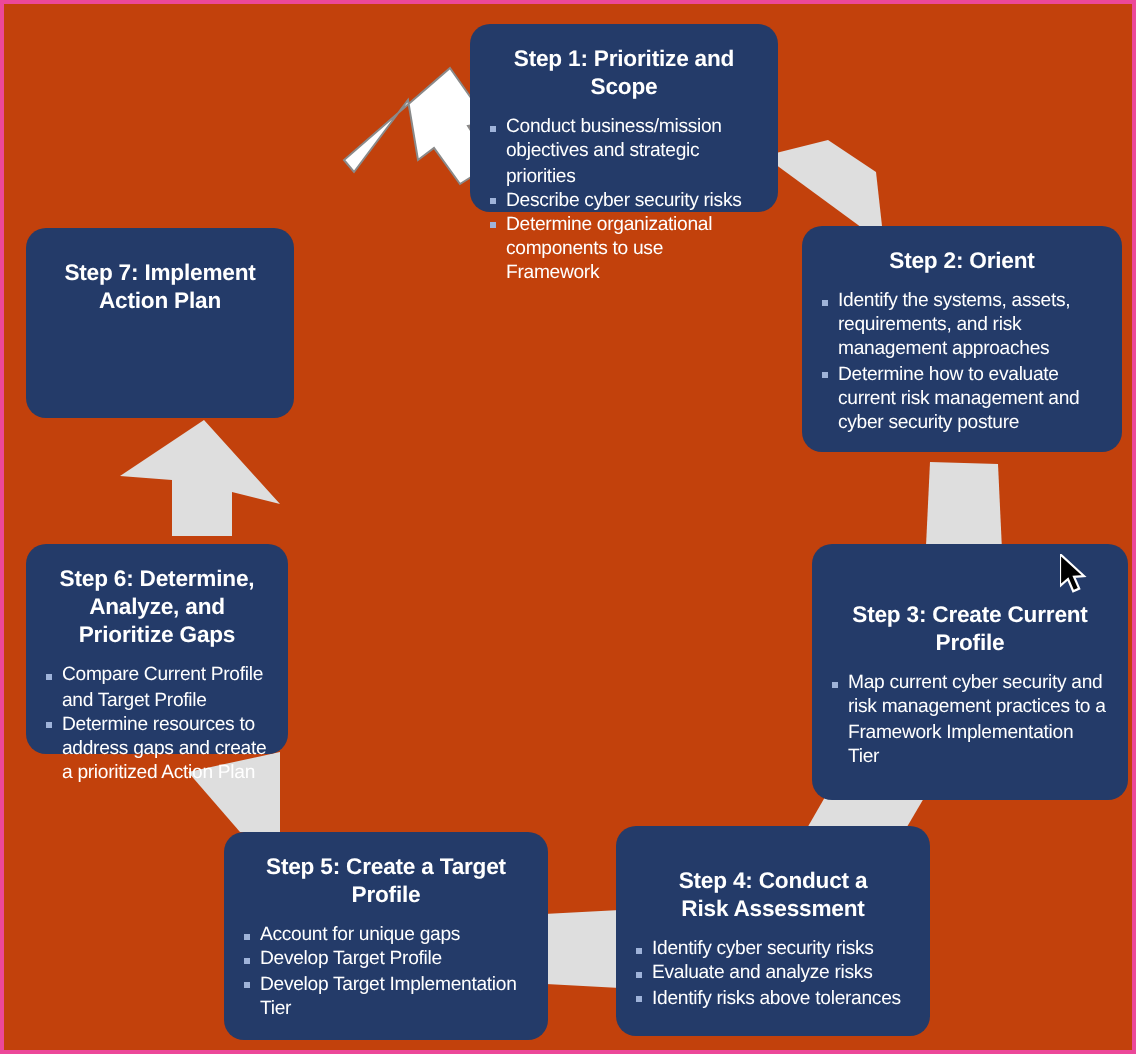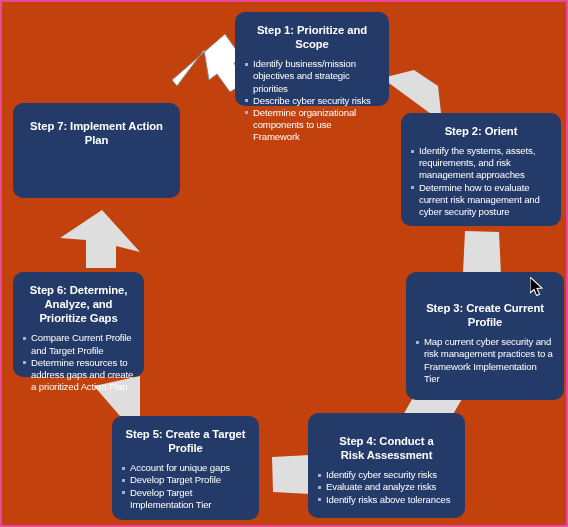--- a/index.html
+++ b/index.html
@@ -113,21 +113,21 @@
 
   <div class="arrow" style="left:56px; top:204px; width:84px; height:66px;">
     <svg width="84" height="66" viewBox="0 0 84 66">
       <polygon points="44,4 82,46 58,40 58,62 28,62 28,34 2,32" fill="#dedede"></polygon>
     </svg>
   </div>
 
   <div class="step-box" style="left:233px; top:10px; width:154px; height:94px;">
     <div class="step-title">Step 1: Prioritize and Scope</div>
     <ul class="bullets">
-      <li>Identify business/mission objectives and strategic priorities</li>
+      <li>Conduct business/mission objectives and strategic priorities</li>
       <li>Describe cyber security risks</li>
       <li>Determine organizational components to use Framework</li>
     </ul>
   </div>
 
   <div class="step-box" style="left:399px; top:111px; width:160px; height:113px;">
     <div class="step-title">Step 2: Orient</div>
     <ul class="bullets">
       <li>Identify the systems, assets, requirements, and risk management approaches</li>
       <li>Determine how to evaluate current risk management and cyber security posture</li>
@@ -143,38 +143,38 @@
 
   <div class="step-box" style="left:306px; top:411px; width:157px; height:105px;">
     <div class="step-title" style="margin-top:12px; padding:0 14px;">Step 4: Conduct a Risk Assessment</div>
     <ul class="bullets">
       <li>Identify cyber security risks</li>
       <li>Evaluate and analyze risks</li>
       <li>Identify risks above tolerances</li>
     </ul>
   </div>
 
-  <div class="step-box" style="left:110px; top:414px; width:147px; height:104px;">
+  <div class="step-box" style="left:110px; top:414px; width:162px; height:104px;">
     <div class="step-title">Step 5: Create a Target Profile</div>
     <ul class="bullets">
       <li>Account for unique gaps</li>
       <li>Develop Target Profile</li>
       <li>Develop Target Implementation Tier</li>
     </ul>
   </div>
 
   <div class="step-box" style="left:11px; top:270px; width:131px; height:105px;">
     <div class="step-title" style="padding:0 6px;">Step 6: Determine, Analyze, and Prioritize Gaps</div>
     <ul class="bullets">
       <li>Compare Current Profile and Target Profile</li>
       <li>Determine resources to address gaps and create a prioritized Action Plan</li>
     </ul>
   </div>
 
-  <div class="step-box" style="left:11px; top:101px; width:167px; height:95px;">
+  <div class="step-box" style="left:11px; top:112px; width:134px; height:95px;">
     <div class="step-title" style="margin-top:7px; margin-bottom:10px;">Step 7: Implement Action Plan</div>
   </div>
 
   <div class="cursor" style="left:528px; top:275px;">
     <svg width="16" height="22" viewBox="0 0 16 22">
       <polygon points="0,0 0,16 4,12.5 6.6,18.6 9.6,17.3 7,11.4 12,11" fill="#000000" stroke="#ffffff" stroke-width="1.1"></polygon>
     </svg>
   </div>
 
 </div>

